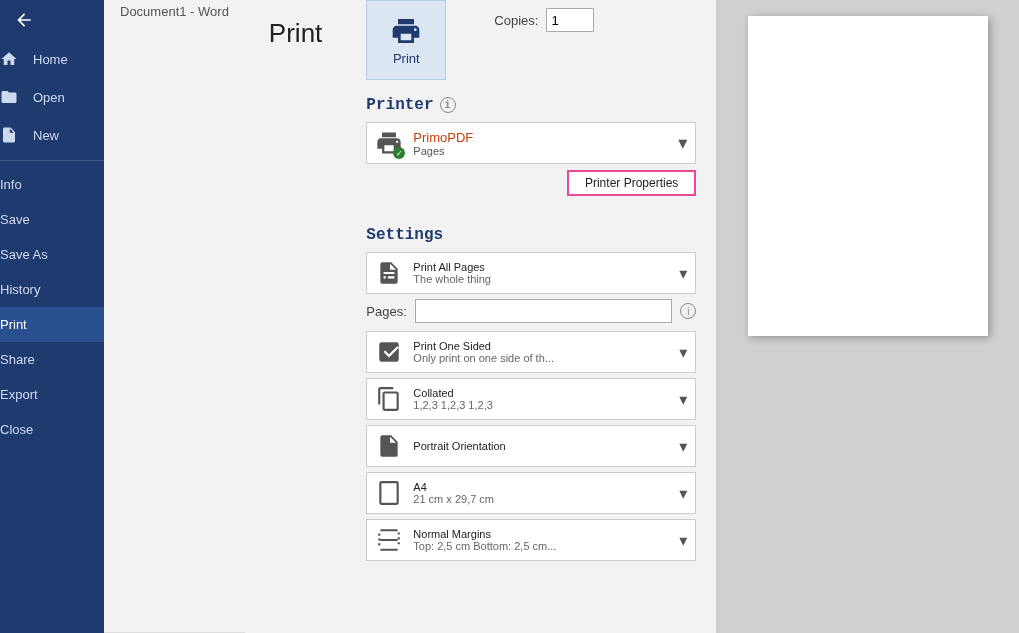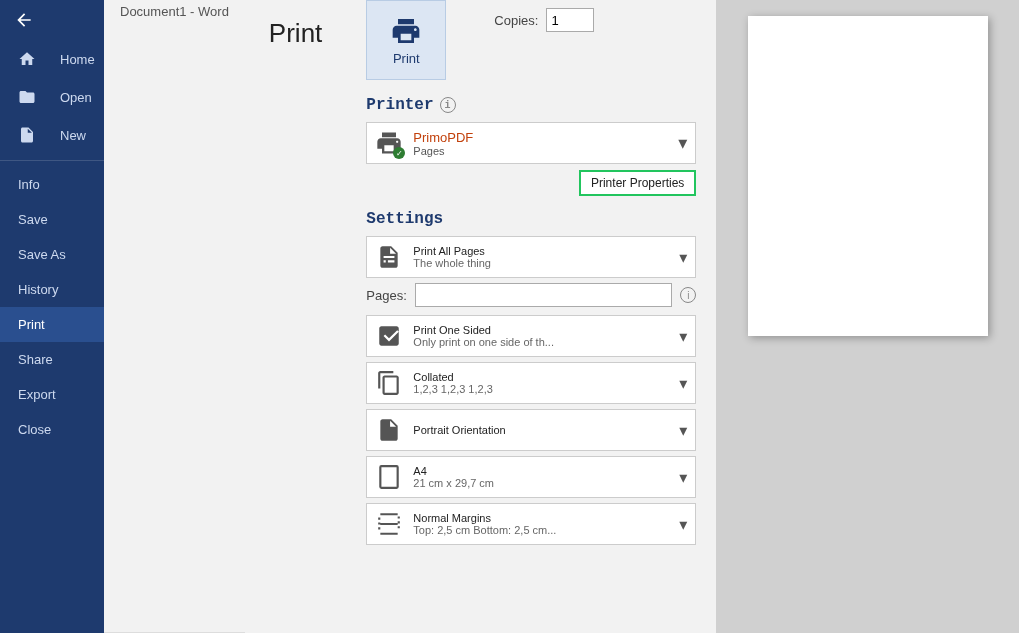--- a/index.html
+++ b/index.html
@@ -18,25 +18,25 @@
       padding: 10px 14px;
       cursor: pointer;
       display: flex;
       align-items: center;
     }
     .sidebar-back svg { width: 20px; height: 20px; fill: #fff; }
     .sidebar-nav-item {
       display: flex;
       flex-direction: row;
       align-items: center;
-      padding: 10px 18px;
+      padding: 10px 0;
       cursor: pointer;
       font-size: 13px;
       color: #cdd9ef;
-      gap: 24px;
+      gap: 15px;
     }
     .sidebar-nav-item.active { background: #2a4f8f; color: #fff; }
     .sidebar-nav-item svg { width: 18px; height: 18px; fill: #cdd9ef; flex-shrink: 0; }
     .sidebar-divider { border-top: 1px solid rgba(255,255,255,0.15); margin: 6px 0; }
     .sidebar-label { font-size: 13px; }
 
     
     #main {
       flex: 1;
       background: #f2f2f2;
@@ -148,26 +148,26 @@
       display: flex; align-items: center; justify-content: center;
     }
     .printer-check::after { content: '✓'; font-size: 8px; color: #fff; }
     .printer-info { flex: 1; }
     .printer-name { font-size: 13px; color: #c2410c; }
     .printer-status { font-size: 11px; color: #555; }
     .dropdown-arrow { font-size: 18px; color: #555; cursor: pointer; }
 
     .printer-props-btn {
       background: #fff;
-      border: 2px solid #22c55e;
-      padding: 4px 10px;
+      border: 2px solid #ec4899;
+      padding: 4px 16px;
       font-size: 12px;
       color: #222;
       cursor: pointer;
-      margin-bottom: 4px;
+      margin-bottom: 20px;
       display: inline-block;
     }
 
     
     .settings-dropdown {
       display: flex;
       align-items: center;
       background: #fff;
       border: 1px solid #ccc;
       padding: 6px 8px;

